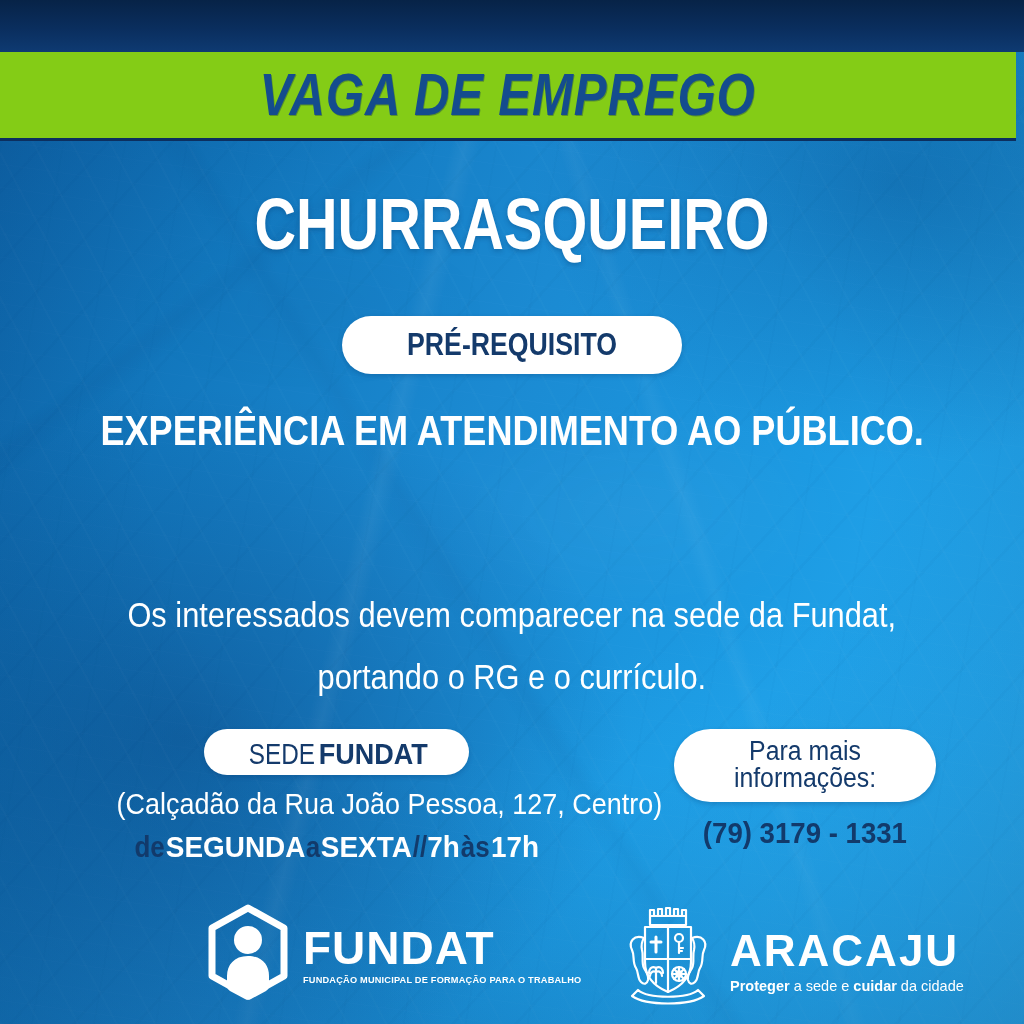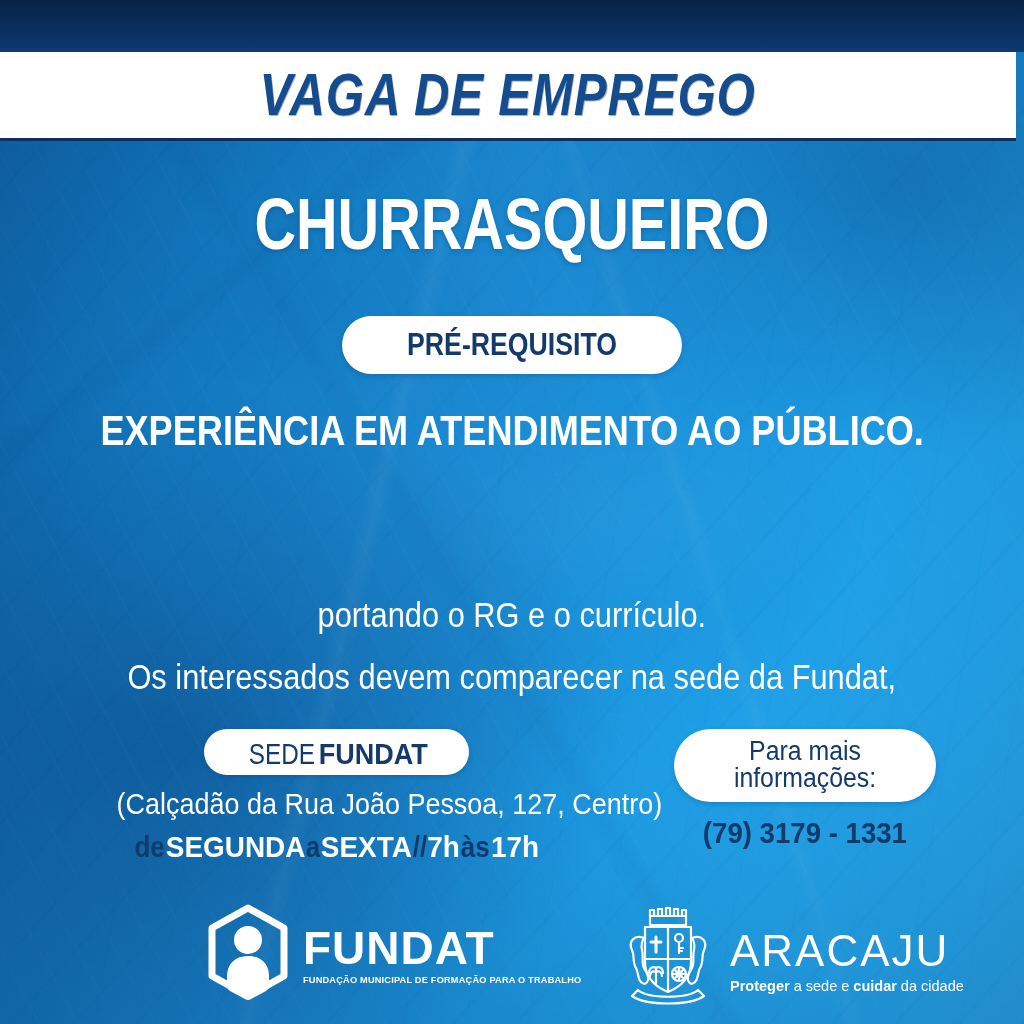--- a/index.html
+++ b/index.html
@@ -60,21 +60,21 @@
     left: 0; right: 0; top: 0;
     height: 52px;
     background: linear-gradient(180deg, #072347 0%, #0a2e5e 55%, #0d3囧 100%);
     background: linear-gradient(180deg, #072347 0%, #0a2e5e 55%, #0e3a72 100%);
   }
   .title-band {
     position: absolute;
     left: 0; right: 8px;
     top: 52px;
     height: 86px;
-    background: #ffffff;
+    background: #84cc16;
     border-bottom: 3px solid #0c2f5f;
     display: flex;
     align-items: center;
     justify-content: center;
   }
   .title-band .vaga {
     font-family: "Liberation Sans", sans-serif;
     font-weight: 700;
     font-style: italic;
     font-size: 60px;
@@ -266,21 +266,21 @@
     left: 620px;
     top: 0;
     display: flex;
     align-items: center;
     gap: 14px;
   }
   .crest { width: 96px; height: 104px; flex: none; }
   .aracaju-words { padding-top: 10px; }
   .aracaju-name {
     color: #ffffff;
-    font-weight: 400;
+    font-weight: 700;
     font-size: 44px;
     line-height: 1;
     letter-spacing: 2px;
   }
   .aracaju-tag {
     color: #ffffff;
     font-size: 14.5px;
     line-height: 1;
     margin-top: 6px;
     white-space: nowrap;
@@ -311,22 +311,22 @@
       <div class="pill prereq-pill">
         <span>PRÉ-REQUISITO</span>
       </div>
     </div>
 
     <div class="requirement">
       <span>EXPERIÊNCIA EM ATENDIMENTO AO PÚBLICO.</span>
     </div>
 
     <div class="body-text">
+      <div><span>Os interessados devem comparecer na sede da Fundat,</span></div>
       <div><span>portando o RG e o currículo.</span></div>
-      <div><span>Os interessados devem comparecer na sede da Fundat,</span></div>
     </div>
 
     <div class="info-left">
       <div class="pill sede-pill">
         <span><span>SEDE </span><b>FUNDAT</b></span>
       </div>
       <div class="address">
         <span>(Calçadão da Rua João Pessoa, 127, Centro)</span>
       </div>
       <div class="hours">

